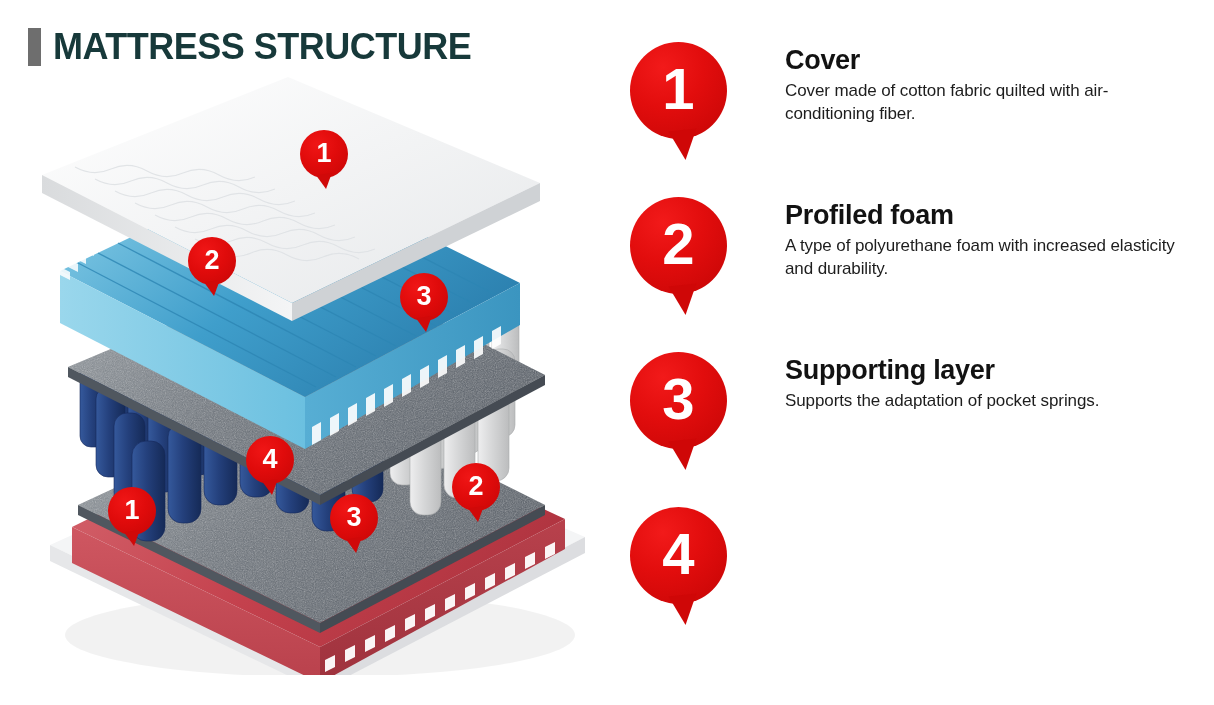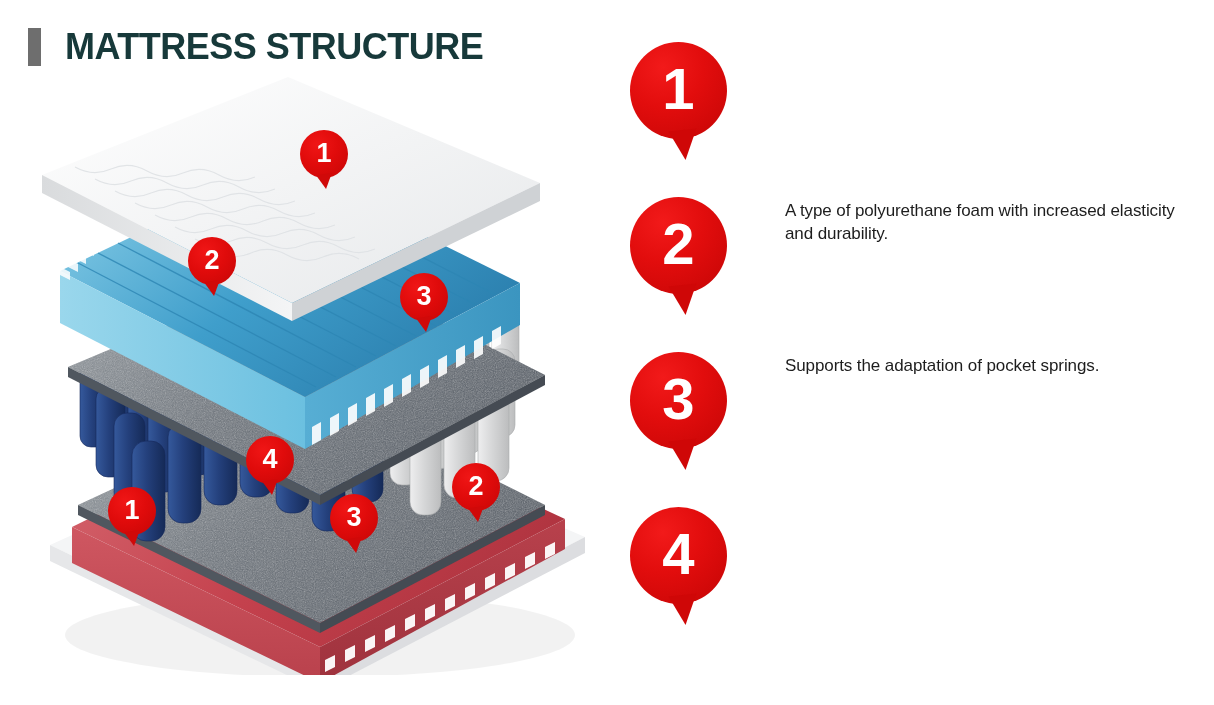--- a/index.html
+++ b/index.html
@@ -7,21 +7,21 @@
     width: 1214px; height: 705px;
     background: #ffffff;
     font-family: "Liberation Sans", sans-serif;
     overflow: hidden;
   }
   .page { position: relative; width: 1214px; height: 705px; background: #fff; }
 
   
   .title-row {
     position: absolute; left: 28px; top: 28px;
-    display: flex; align-items: flex-start; gap: 24px;
+    display: flex; align-items: flex-start; gap: 12px;
   }
   .title-bar { width: 13px; height: 38px; background: #6e6e6e; }
   .title-text {
     font-size: 36px; font-weight: bold; letter-spacing: -0.5px;
     color: #17393a; line-height: 38px; white-space: nowrap;
   }
 
   
   .illus { position: absolute; left: 20px; top: 75px; width: 590px; height: 600px; }
   .illus svg { display: block; width: 590px; height: 600px; }
@@ -349,36 +349,42 @@
         <span>1</span>
       </div>
   </div>
 
   <div class="list">
 
     <div class="item">
       <div class="bigpin">
           <span>1</span>
         </div>
+      <div class="item-text">
+        <div class="item-title">Cover</div>
+        <div class="item-desc">Cover made of cotton fabric quilted with air-conditioning fiber.</div>
+      </div>
     </div>
 
     <div class="item">
       <div class="bigpin">
           <span>2</span>
         </div>
       <div class="item-text">
+        <div class="item-title">Profiled foam</div>
         <div class="item-desc">A type of polyurethane foam with increased elasticity and durability.</div>
       </div>
     </div>
 
     <div class="item">
       <div class="bigpin">
           <span>3</span>
         </div>
       <div class="item-text">
+        <div class="item-title">Supporting layer</div>
         <div class="item-desc">Supports the adaptation of pocket springs.</div>
       </div>
     </div>
 
     <div class="item">
       <div class="bigpin">
           <span>4</span>
         </div>
       <div class="item-text">
       </div>

